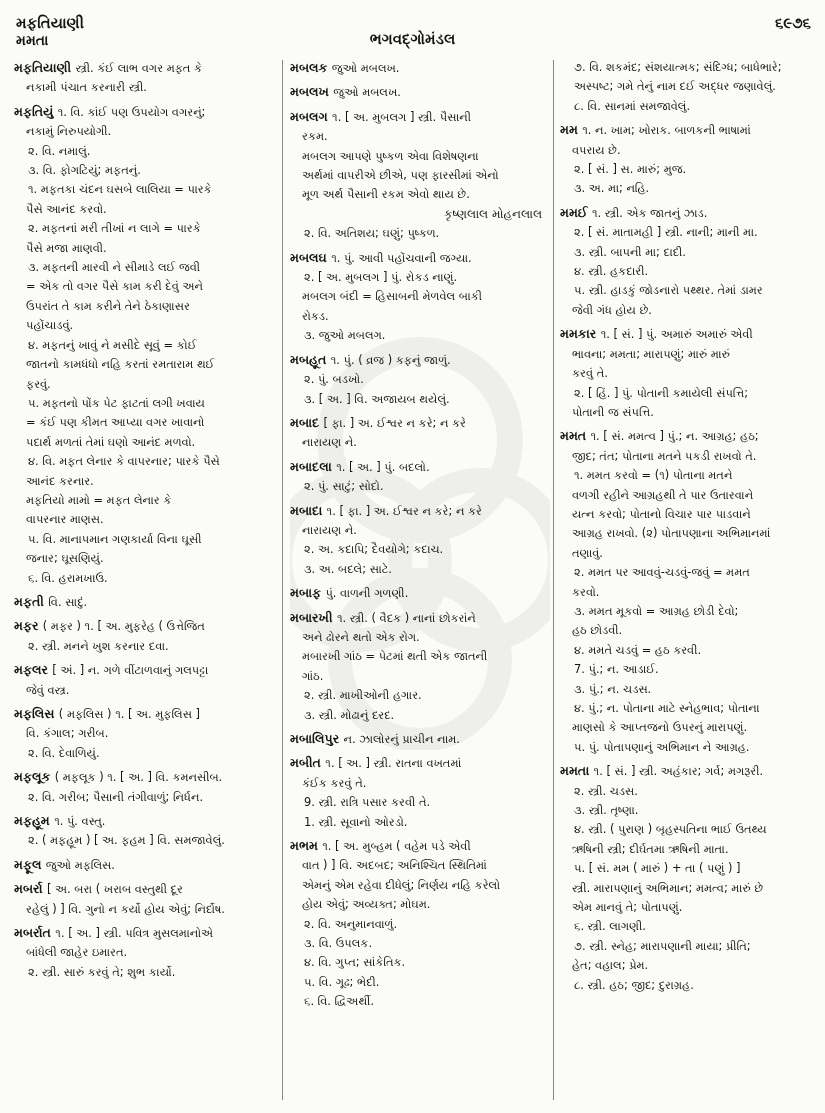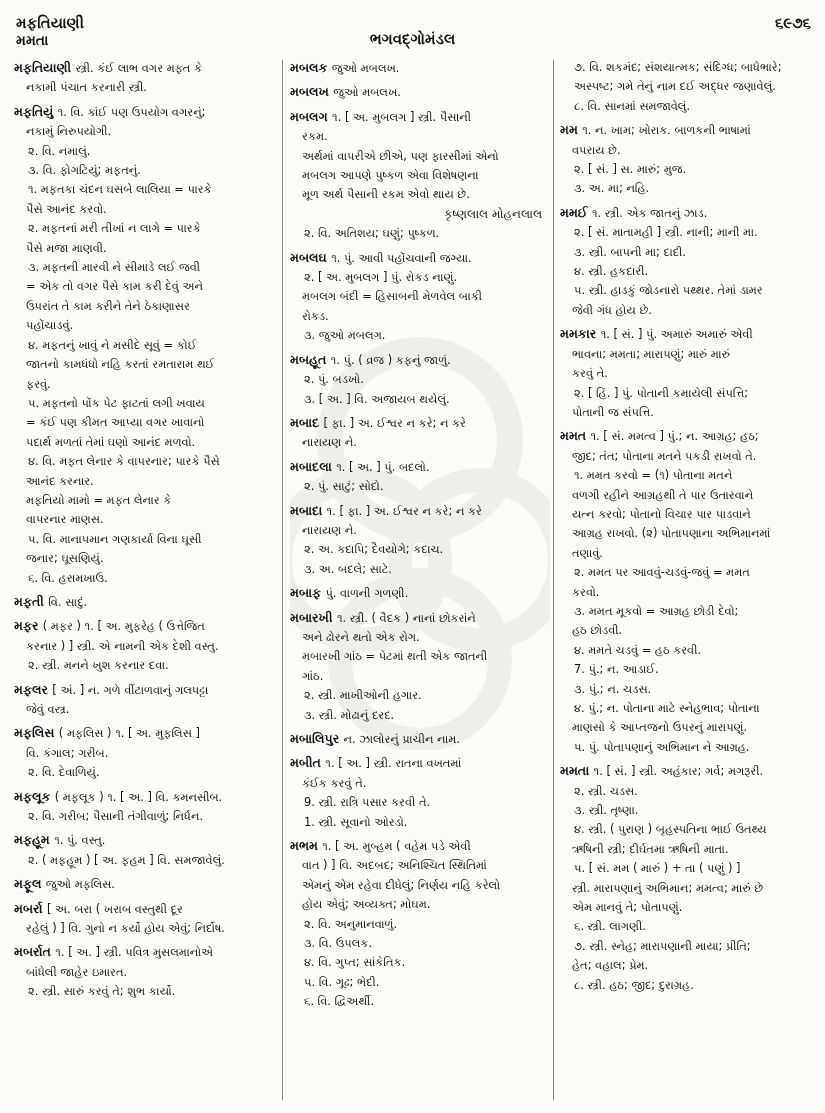--- a/index.html
+++ b/index.html
@@ -84,21 +84,20 @@
         <div class="cont">વાપરનાર માણસ.</div>
         <div class="sub">૫. વિ. માનાપમાન ગણકાર્યા વિના ઘૂસી</div>
         <div class="cont">જનાર; ઘૂસણિયું.</div>
         <div class="sub">૬. વિ. હરામખાઉ.</div>
       </div>
       <div class="entry">
         <div><span class="head">મફતી </span><span>વિ. સાદું.</span></div>
       </div>
       <div class="entry">
         <div><span class="head">મફર </span><span>( મફર ) ૧. [ અ. મુફરેહ ( ઉત્તેજિત</span></div>
-        <div class="cont">કરનાર ) ] સ્ત્રી. એ નામની એક દેશી વસ્તુ.</div>
         <div class="sub">૨. સ્ત્રી. મનને ખુશ કરનાર દવા.</div>
       </div>
       <div class="entry">
         <div><span class="head">મફલર </span><span>[ અં. ] ન. ગળે વીંટાળવાનું ગલપટ્ટા</span></div>
         <div class="cont">જેવું વસ્ત્ર.</div>
       </div>
       <div class="entry">
         <div><span class="head">મફલિસ </span><span>( મફલિસ ) ૧. [ અ. મુફલિસ ]</span></div>
         <div class="cont">વિ. કંગાલ; ગરીબ.</div>
         <div class="sub">૨. વિ. દેવાળિયું.</div>
@@ -127,22 +126,22 @@
   <div class="col col2">
       <div class="entry">
         <div><span class="head">મબલક </span><span>જુઓ મબલખ.</span></div>
       </div>
       <div class="entry">
         <div><span class="head">મબલખ </span><span>જુઓ મબલખ.</span></div>
       </div>
       <div class="entry">
         <div><span class="head">મબલગ </span><span>૧. [ અ. મુબલગ ] સ્ત્રી. પૈસાની</span></div>
         <div class="cont">રકમ.</div>
+        <div class="cont">મબલગ આપણે પુષ્કળ એવા વિશેષણના</div>
         <div class="cont">અર્થમાં વાપરીએ છીએ, પણ ફારસીમાં એનો</div>
-        <div class="cont">મબલગ આપણે પુષ્કળ એવા વિશેષણના</div>
         <div class="cont">મૂળ અર્થ પૈસાની રકમ એવો થાય છે.</div>
         <div class="attr">કૃષ્ણલાલ મોહનલાલ</div>
         <div class="sub">૨. વિ. અતિશય; ઘણું; પુષ્કળ.</div>
       </div>
       <div class="entry">
         <div><span class="head">મબલઘ </span><span>૧. પું. આવી પહોંચવાની જગ્યા.</span></div>
         <div class="sub">૨. [ અ. મુબલગ ] પું. રોકડ નાણું.</div>
         <div class="cont">મબલગ બંદી = હિસાબની મેળવેલ બાકી</div>
         <div class="cont">રોકડ.</div>
         <div class="sub">૩. જુઓ મબલગ.</div>

